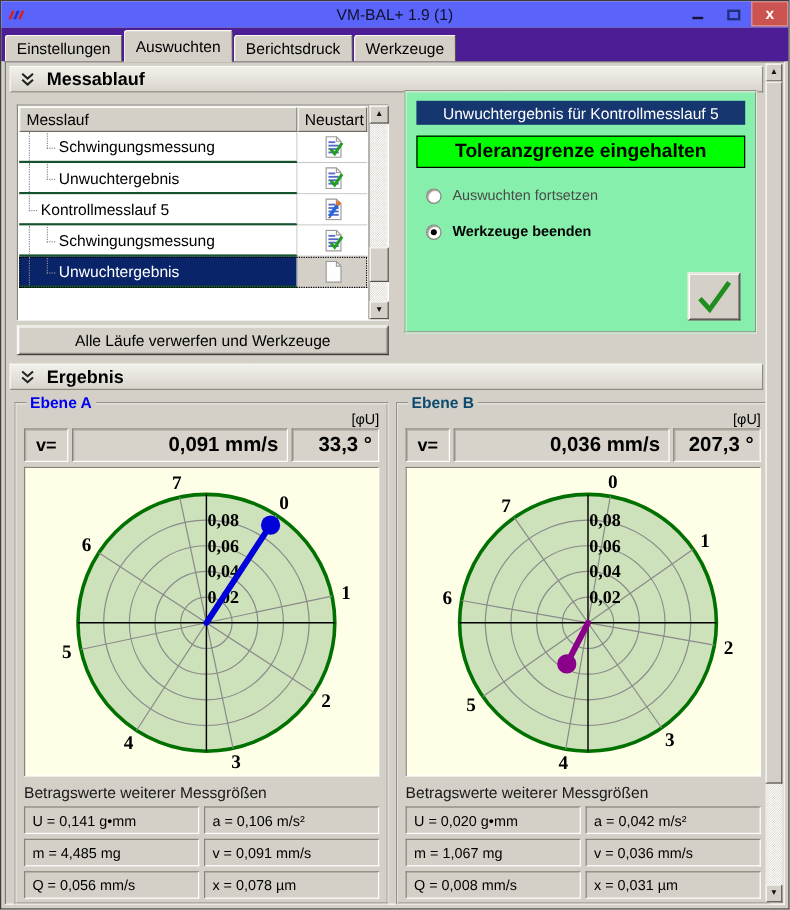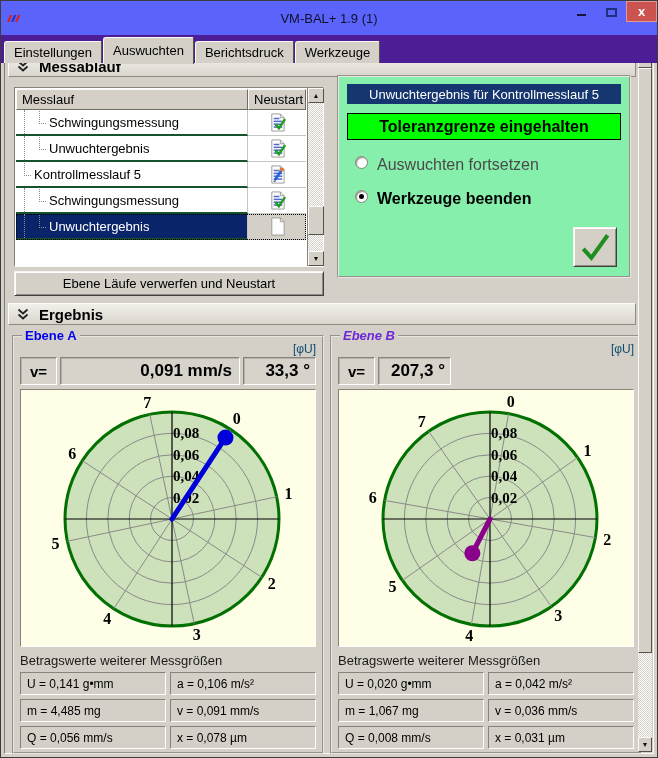--- a/index.html
+++ b/index.html
@@ -1,21 +1,21 @@
 <!DOCTYPE html>
 <html><head>
 <meta charset="utf-8">
 <style>
   * { margin:0; padding:0; box-sizing:border-box; }
   html,body { background:#9a9a9a; font-family:"Liberation Sans", sans-serif; }
   .window { width:658px; height:758px; position:relative; background:#d4d0c8;
             border:1px solid #3c3c3c; overflow:hidden; }
 
   
-  .titlebar { height:34px; background:#5a64fa; position:relative;
+  .titlebar { height:22px; background:#5a64fa; position:relative;
               display:flex; align-items:center; }
   .app-icon { margin-left:5px; width:18px; height:14px; display:flex; align-items:center; }
   .title { position:absolute; left:0; right:0; text-align:center; font-size:13px;
            color:#10102a; pointer-events:none; }
   .winbtns { position:absolute; right:0; top:0; height:22px; display:flex; z-index:2; }
   .wbtn { width:30px; height:22px; background:transparent; border:none; display:flex;
           align-items:center; justify-content:center; cursor:default; }
   .min-glyph { width:9px; height:2px; background:#14143a; margin-top:6px; }
   .max-glyph { width:11px; height:9px; border:2px solid #20307a; }
   .wbtn.close { width:31px; height:21px; background:#cb5350; border:1px solid #e39a96;
@@ -92,39 +92,39 @@
   .restart { position:absolute; left:8px; top:218px; width:310px; height:25px; }
 
   
   .resgrp { position:absolute; left:331px; top:22px; width:294px; height:203px;
             border:2px groove #e9e6df; background:#86efac; }
   .res-header { margin:7px 8px 0; height:20px; background:#15366e; color:#fff; font-size:13px;
                 display:flex; align-items:center; justify-content:center; }
   .status-box { margin:9px 8px 0; height:27px; background:#00ff00; border:1px solid #000;
                 color:#000; font-weight:bold; font-size:16px;
                 display:flex; align-items:center; justify-content:center; }
-  .radio-row { display:flex; align-items:flex-start; gap:9px; margin:16px 12px 0 16px; font-size:16px; }
+  .radio-row { display:flex; align-items:flex-end; gap:9px; margin:16px 12px 0 16px; font-size:12px; }
   .rdot { width:13px; height:13px; border-radius:50%; background:#fff; flex:0 0 13px;
           border:1px solid #87837b; box-shadow:inset 1px 1px 1px #9a968e; position:relative; }
   .rdot.checked::after { content:""; position:absolute; left:3px; top:3px; width:5px; height:5px;
                          border-radius:50%; background:#000; }
   .rlbl-dim { color:#4a4a4a; }
   .rlbl-strong { font-weight:bold; color:#000; }
   .okbtn { position:absolute; right:12px; bottom:9px; width:44px; height:40px;
            display:flex; align-items:center; justify-content:center; }
 
   
   .plane { position:absolute; top:282px; width:312px; height:419px;
            border:2px groove #e9e6df; padding:2px 6px; }
   .plane-a { left:6px; }  .plane-b { left:324px; }
   .plane-name { position:absolute; top:-9px; left:8px; background:#d4d0c8; padding:0 3px;
                 font-weight:bold; font-size:13px; }
   .plane-a .plane-name { color:#0000ee; }
-  .plane-b .plane-name { color:#6d28d9;font-style:italic; }
-  .phi { text-align:right; font-size:12px; color:#0c4a6e; height:14px; margin-top:3px; }
+  .plane-b .plane-name { color:#0c4a6e; }
+  .phi { text-align:right; font-size:12px; color:#000000; height:14px; margin-top:3px; }
   .vrow { display:flex; gap:3px; height:28px; margin-top:1px; }
   .sunken { border:1px solid; border-color:#87837b #fff #fff #87837b; background:#d7d3cb;
             box-shadow:inset 1px 1px 0 #b6b2aa; }
   .vlabel { width:37px; display:flex; align-items:center; justify-content:center;
             font-weight:bold; font-size:15px; }
   .vvalue { flex:1; display:flex; align-items:center; justify-content:flex-end;
             padding-right:7px; font-weight:bold; font-size:17px; }
   .vangle { width:73px; display:flex; align-items:center; justify-content:flex-end;
             padding-right:5px; font-weight:bold; font-size:17px; }
   .chartbox { margin-top:4px; height:258px; border:1px solid;
@@ -293,21 +293,21 @@
           </div>
         </div>
 
         <div class="sb tree-sb">
           <div class="sbtn" style="top:0;">▲</div>
           <div class="thumb" style="top:118px; height:29px;"></div>
           <div class="sbtn" style="bottom:0;">▼</div>
         </div>
       </div>
 
-      <button class="btn restart">Ebene Läufe verwerfen und Neustart</button>
+      <button class="btn restart">Alle Läufe verwerfen und Werkzeuge</button>
 
       <div class="resgrp">
         <div class="res-header">Unwuchtergebnis für Kontrollmesslauf 5</div>
         <div class="status-box">Toleranzgrenze eingehalten</div>
         <div class="radio-row">
           <span class="rdot"></span>
           <span class="rlbl-dim">Auswuchten fortsetzen</span>
         </div>
         <div class="radio-row">
           <span class="rdot checked"></span>
@@ -371,20 +371,21 @@
           <div class="bcell">Q = 0,056 mm/s</div>
           <div class="bcell">x = 0,078 µm</div>
         </div>
       </div>
 
       <div class="plane plane-b">
         <span class="plane-name">Ebene B</span>
         <div class="phi">[φU]</div>
         <div class="vrow">
           <div class="sunken vlabel">v=</div>
+          <div class="sunken vvalue">0,036 mm/s</div>
           <div class="sunken vangle">207,3 °</div>
         </div>
         <div class="chartbox"><svg xmlns="http://www.w3.org/2000/svg" width="298" height="254" viewBox="0 0 298 254">
               <circle cx="151" cy="129" r="107" fill="#cde1ba" stroke="#007000" stroke-width="3"></circle>
               <line x1="169.58035501036156" y1="23.625570427693745" x2="132.41964498963844" y2="234.37442957230627" stroke="#8a8a8a" stroke-width="1"></line>
               <line x1="238.6492687389221" y1="67.62732131043806" x2="63.3507312610779" y2="190.37267868956195" stroke="#8a8a8a" stroke-width="1"></line>
               <line x1="256.37442957230627" y1="147.58035501036153" x2="45.62557042769373" y2="110.4196449896385" stroke="#8a8a8a" stroke-width="1"></line>
               <line x1="212.37267868956195" y1="216.6492687389221" x2="89.62732131043802" y2="41.3507312610779" stroke="#8a8a8a" stroke-width="1"></line>
               <circle cx="151" cy="129" r="21.4" fill="none" stroke="#8a8a8a" stroke-width="1"></circle>
               <circle cx="151" cy="129" r="42.8" fill="none" stroke="#8a8a8a" stroke-width="1"></circle>

